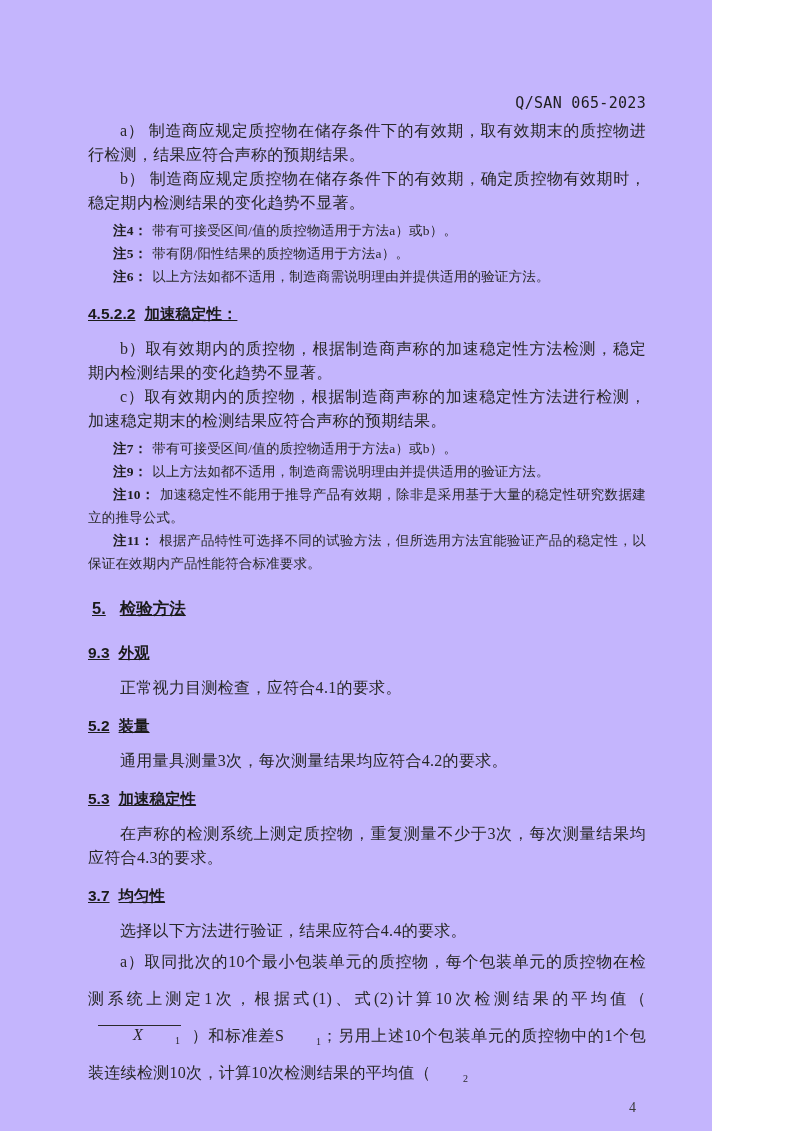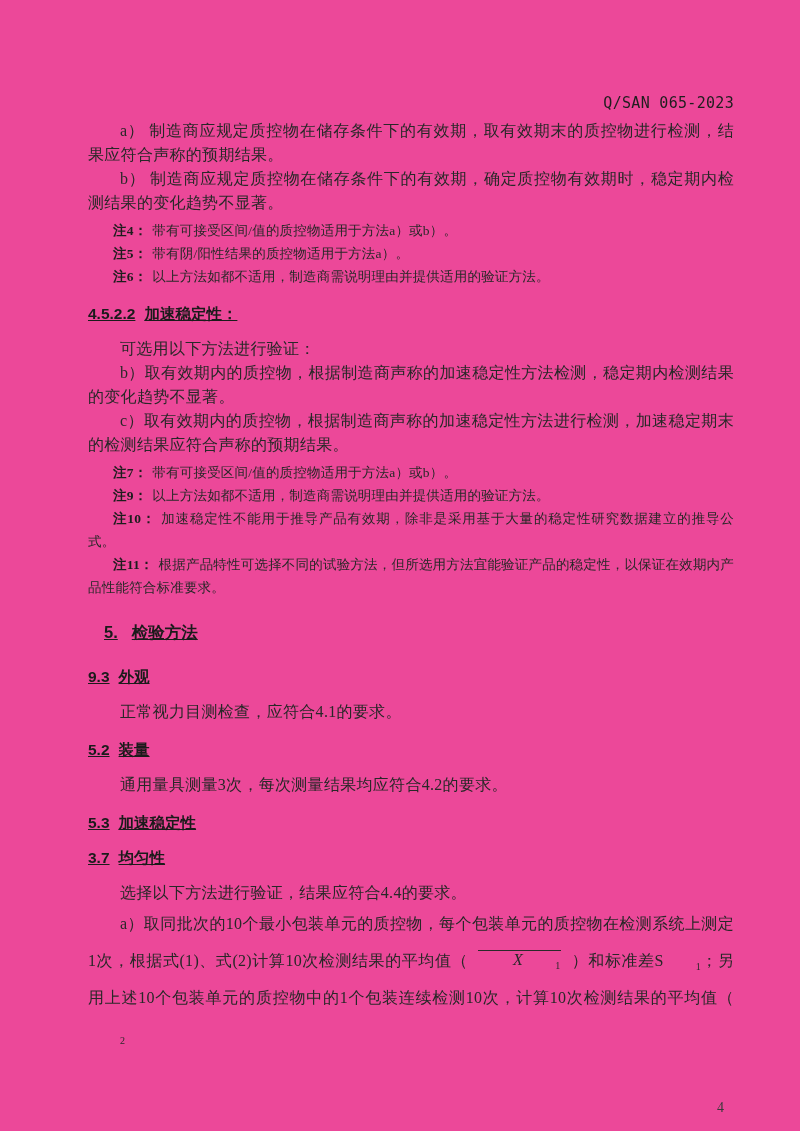--- a/index.html
+++ b/index.html
@@ -1,20 +1,20 @@
 <!DOCTYPE html>
 <html><head>
 <meta charset="utf-8">
 <style>
   html, body { margin: 0; padding: 0; background: #ffffff; }
   .page {
     position: relative;
-    width: 800px;
+    width: 712px;
     height: 1131px;
-    background: #ec4899;
+    background: #c4b5fd;
     font-family: "Liberation Serif", "DejaVu Serif", serif;
     color: #282828;
     overflow: hidden;
     box-sizing: border-box;
   }
   .content {
     padding: 94px 66px 0 88px;
   }
   .doc-code {
     text-align: right;
@@ -53,21 +53,21 @@
     text-decoration: underline;
   }
   .h-sub {
     font-size: 15.5px;
     line-height: 19px;
     margin: 16px 0 14px;
   }
   .h-sec {
     font-size: 16.5px;
     line-height: 20px;
-    margin: 23px 16px 25px;
+    margin: 23px 4px 25px;
   }
   .h-num { margin-right: 9px; }
   .h-sec .h-num { margin-right: 14px; }
   .formula-p {
     font-size: 16px;
     line-height: 37px;
     text-indent: 32px;
     letter-spacing: 0.3px;
   }
   .xbar {
@@ -107,40 +107,40 @@
     <p class="body-p">b） 制造商应规定质控物在储存条件下的有效期，确定质控物有效期时，稳定期内检测结果的变化趋势不显著。</p>
 
     <div class="notes">
       <p class="note"><span class="note-label">注4：</span><span>带有可接受区间/值的质控物适用于方法a）或b）。</span></p>
       <p class="note"><span class="note-label">注5：</span><span>带有阴/阳性结果的质控物适用于方法a）。</span></p>
       <p class="note"><span class="note-label">注6：</span><span>以上方法如都不适用，制造商需说明理由并提供适用的验证方法。</span></p>
     </div>
 
     <p class="heading h-sub"><span class="h-num">4.5.2.2</span><span>加速稳定性：</span></p>
 
-    <p class="body-p">可选用以下方法进行验证：</p>
     <p class="body-p">b）取有效期内的质控物，根据制造商声称的加速稳定性方法检测，稳定期内检测结果的变化趋势不显著。</p>
     <p class="body-p">c）取有效期内的质控物，根据制造商声称的加速稳定性方法进行检测，加速稳定期末的检测结果应符合声称的预期结果。</p>
 
     <div class="notes">
       <p class="note"><span class="note-label">注7：</span><span>带有可接受区间/值的质控物适用于方法a）或b）。</span></p>
       <p class="note"><span class="note-label">注9：</span><span>以上方法如都不适用，制造商需说明理由并提供适用的验证方法。</span></p>
       <p class="note"><span class="note-label">注10：</span><span>加速稳定性不能用于推导产品有效期，除非是采用基于大量的稳定性研究数据建立的推导公式。</span></p>
       <p class="note"><span class="note-label">注11：</span><span>根据产品特性可选择不同的试验方法，但所选用方法宜能验证产品的稳定性，以保证在效期内产品性能符合标准要求。</span></p>
     </div>
 
     <p class="heading h-sec"><span class="h-num">5.</span><span>检验方法</span></p>
 
     <p class="heading h-sub"><span class="h-num">9.3</span><span>外观</span></p>
     <p class="body-p">正常视力目测检查，应符合4.1的要求。</p>
 
     <p class="heading h-sub"><span class="h-num">5.2</span><span>装量</span></p>
     <p class="body-p">通用量具测量3次，每次测量结果均应符合4.2的要求。</p>
 
     <p class="heading h-sub"><span class="h-num">5.3</span><span>加速稳定性</span></p>
+    <p class="body-p">在声称的检测系统上测定质控物，重复测量不少于3次，每次测量结果均应符合4.3的要求。</p>
 
     <p class="heading h-sub"><span class="h-num">3.7</span><span>均匀性</span></p>
     <p class="body-p">选择以下方法进行验证，结果应符合4.4的要求。</p>
 
     <p class="formula-p"><span>a）取同批次的10个最小包装单元的质控物，每个包装单元的质控物在检测系统上测定1次，根据式(1)、式(2)计算10次检测结果的平均值（</span><span class="xbar"><span>X</span><span class="sub">1</span></span><span>）和标准差S</span><span class="sub">1</span><span>；另用上述10个包装单元的质控物中的1个包装连续检测10次，计算10次检测结果的平均值（</span><span class="sub">2</span></p>
 
   </div>
 
   <div class="footer-page">4</div>
 </div>

